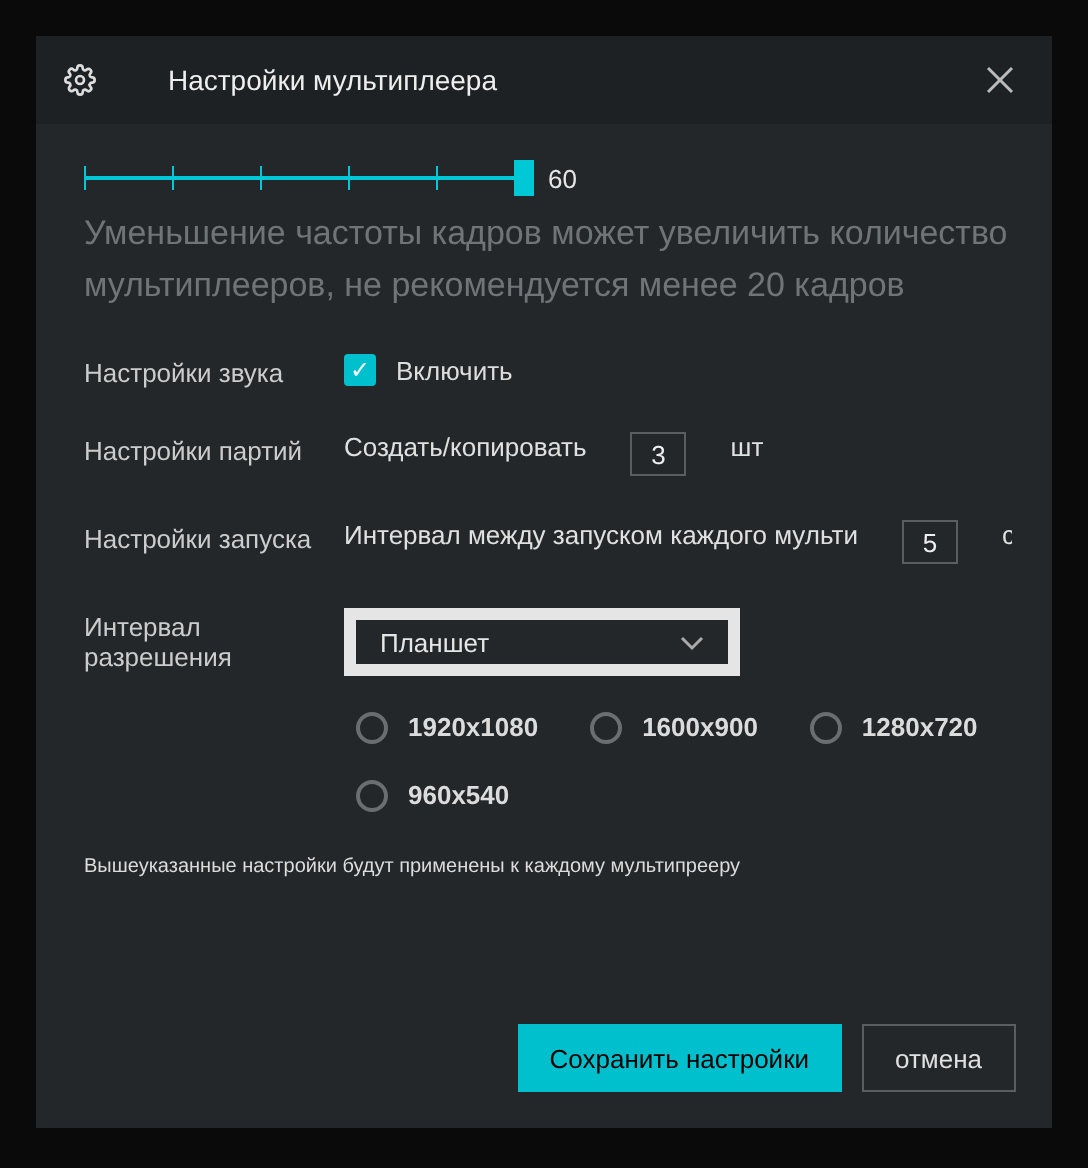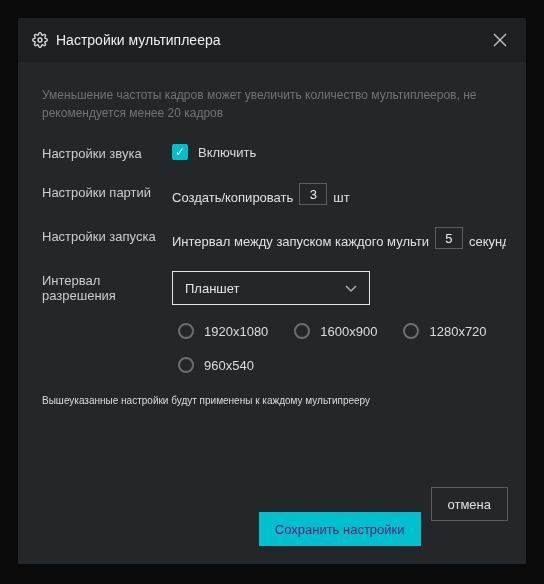--- a/index.html
+++ b/index.html
@@ -1,52 +1,52 @@
 <!DOCTYPE html>
 <html><head>
 <meta charset="utf-8">
 <style>
   * { box-sizing: border-box; margin: 0; padding: 0; }
   html, body { width: 544px; height: 584px; background: #0a0a0a; font-family: "Segoe UI", Arial, sans-serif; font-size: 13px; color: #ddd; }
   .window { position: absolute; left: 18px; top: 18px; width: 508px; height: 546px; background: #24272a; }
-  .titlebar { height: 44px; display: flex; align-items: center; padding: 0 14px; background: #1e2124; color: #eee; }
+  .titlebar { height: 44px; display: flex; align-items: center; padding: 0 14px; background: #1e2124; color: #eee; gap: 28px; }
   .titlebar .gear { width: 16px; height: 16px; margin-right: 8px; display: flex; align-items: center; justify-content: center; }
   .titlebar .title { font-size: 14px; flex: 1; }
   .titlebar .close { width: 24px; height: 24px; display: flex; align-items: center; justify-content: center; cursor: pointer; color: #bbb; font-size: 16px; }
   .body { padding: 18px 20px 0 24px; }
   .row { display: flex; margin-bottom: 22px; }
   .label { width: 130px; flex-shrink: 0; color: #ccc; font-size: 13px; padding-top: 2px; }
   .ctrl { flex: 1; }
-  .hint { color: #6f7477; font-size: 12px; line-height: 1.5; margin-top: 6px; }
+  .hint { color: #6f7477; font-size: 17px; line-height: 1.5; margin-top: 6px; }
   
   .slider-wrap { display: flex; align-items: center; gap: 12px; }
   .slider { position: relative; width: 220px; height: 18px; }
   .track { position: absolute; top: 8px; left: 0; right: 0; height: 2px; background: #00c8d6; }
   .tick { position: absolute; top: 3px; width: 1px; height: 12px; background: #00c8d6; }
   .thumb { position: absolute; top: 0; width: 10px; height: 18px; background: #00c8d6; margin-left: -5px; }
   .slider-val { color: #e6e6e6; font-size: 13px; }
   
   .chk { display: inline-flex; align-items: center; gap: 10px; cursor: pointer; }
   .chkbox { width: 16px; height: 16px; background: #00c0ce; display: flex; align-items: center; justify-content: center; border-radius: 2px; }
   .chkmark { color: #fff; font-size: 12px; line-height: 1; }
   
   .numin { width: 28px; height: 22px; background: transparent; border: 1px solid #5a5e61; color: #eee; text-align: center; font-size: 13px; }
-  .inline { display: flex; align-items: flex-end; gap: 6px; white-space: nowrap; color: #e0e0e0; }
+  .inline { display: flex; align-items: flex-start; gap: 22px; white-space: nowrap; color: #e0e0e0; }
   
-  .select { width: 198px; height: 34px; border: 1px solid #e5e5e5; display: flex; align-items: center; padding: 4px 12px; color: #e6e6e6; cursor: pointer; justify-content: space-between; }
+  .select { width: 198px; height: 34px; border: 6px solid #e5e5e5; display: flex; align-items: center; padding: 4px 12px; color: #e6e6e6; cursor: pointer; justify-content: space-between; }
   .chev { color: #aaa; }
   
   .radios { margin-top: 18px; display: flex; flex-wrap: wrap; gap: 18px 26px; padding-left: 6px; }
-  .radio { display: flex; align-items: center; gap: 10px; cursor: pointer; color: #dcdcdc; }
+  .radio { display: flex; gap: 10px; cursor: pointer; color: #dcdcdc; font-weight: bold; }
   .rcircle { width: 16px; height: 16px; border: 2px solid #6a6e71; border-radius: 50%; }
   
   .note { color: #dcdcdc; font-size: 10px; margin-bottom: 28px; }
   .buttons { position: absolute; bottom: 18px; right: 18px; display: flex; gap: 10px; }
   .btn { height: 34px; padding: 0 16px; display: flex; align-items: center; font-size: 13px; cursor: pointer; }
-  .btn.primary { background: #00c0ce; color: #701a75; margin-top: 25px; }
+  .btn.primary { background: #00c0ce; color: #000000; }
   .btn.secondary { background: transparent; border: 1px solid #5a5e61; color: #e0e0e0; text-align: center; }
 </style>
 </head>
 <body>
 
 <div class="window">
   <div class="titlebar">
     <span class="gear">
       <svg width="16" height="16" viewBox="0 0 24 24" fill="none" stroke="#ddd" stroke-width="2">
           <circle cx="12" cy="12" r="3"></circle>
@@ -59,20 +59,33 @@
           <line x1="1" y1="1" x2="13" y2="13"></line>
           <line x1="13" y1="1" x2="1" y2="13"></line>
         </svg>
     </span>
   </div>
 
   <div class="body">
 
     <div class="row">
       <div class="ctrl">
+        <div class="slider-wrap">
+          <div class="slider">
+            <div class="track"></div>
+            <div class="tick" style="left:0%"></div>
+            <div class="tick" style="left:20%"></div>
+            <div class="tick" style="left:40%"></div>
+            <div class="tick" style="left:60%"></div>
+            <div class="tick" style="left:80%"></div>
+            <div class="tick" style="left:100%"></div>
+            <div class="thumb" style="left:100%"></div>
+          </div>
+          <span class="slider-val">60</span>
+        </div>
         <div class="hint">Уменьшение частоты кадров может увеличить количество мультиплееров, не рекомендуется менее 20 кадров</div>
       </div>
     </div>
 
     <div class="row">
       <div class="label">Настройки звука</div>
       <div class="ctrl">
         <div class="chk">
           <span class="chkbox">
               <span class="chkmark">✓</span>

